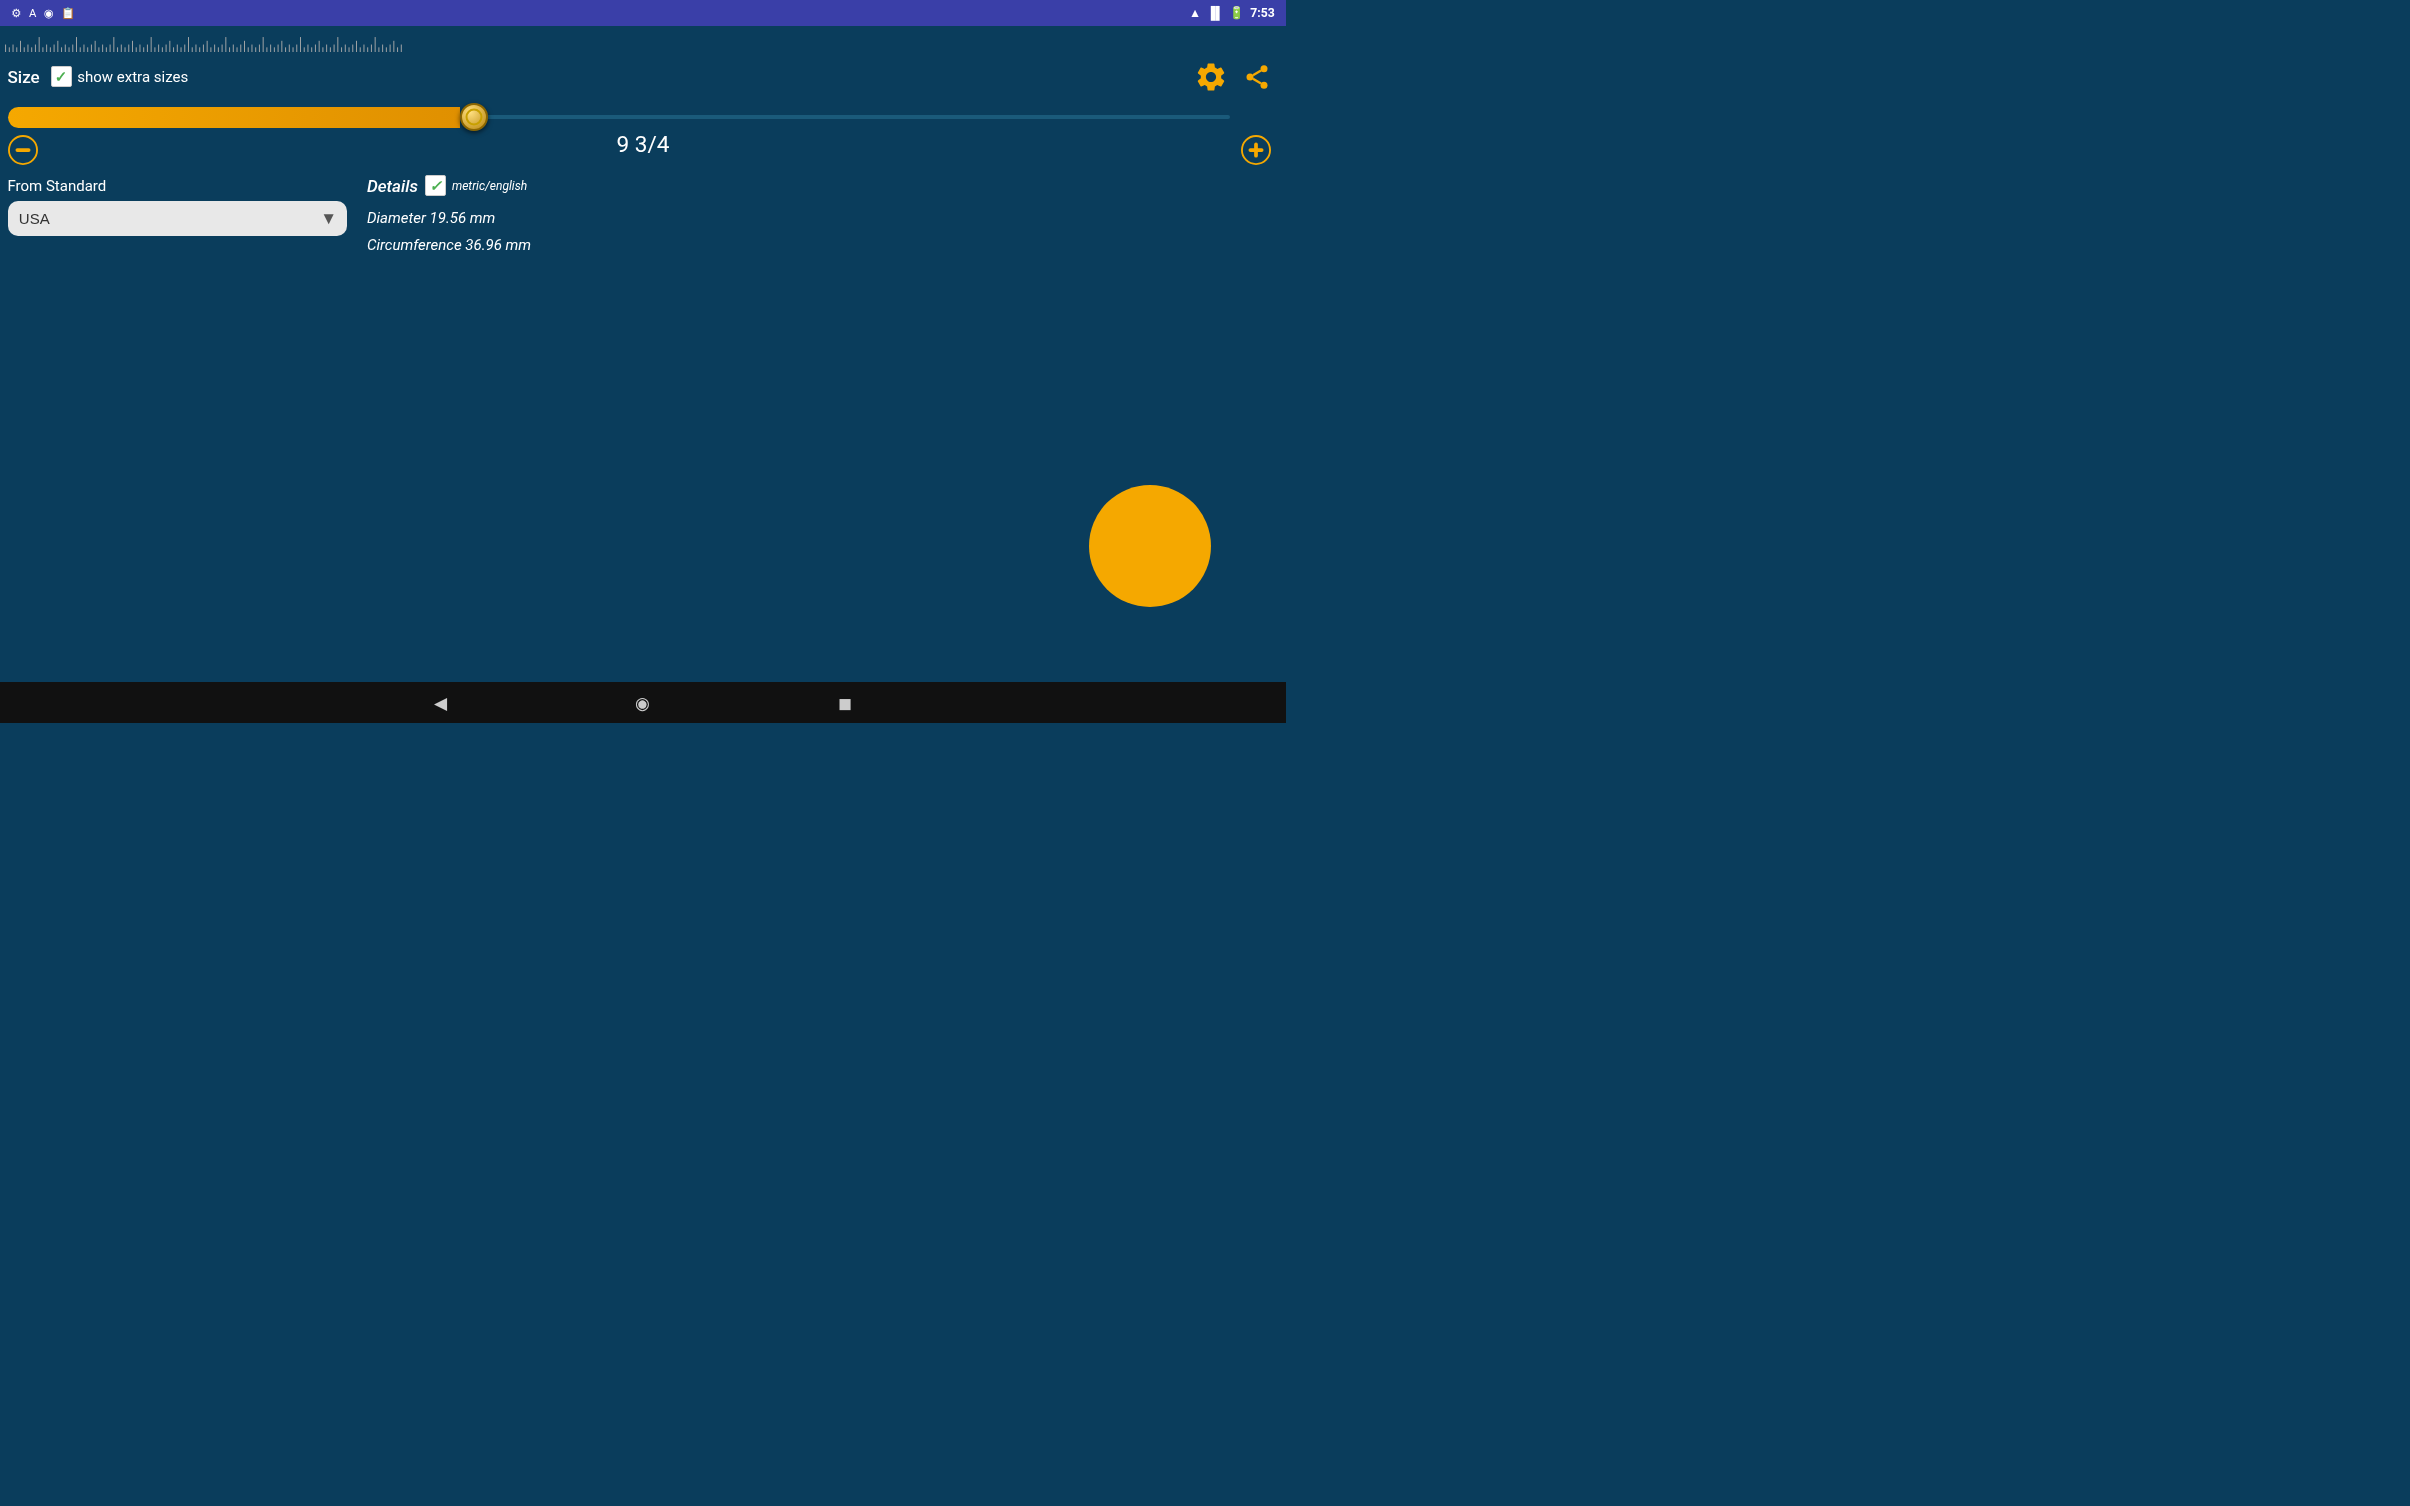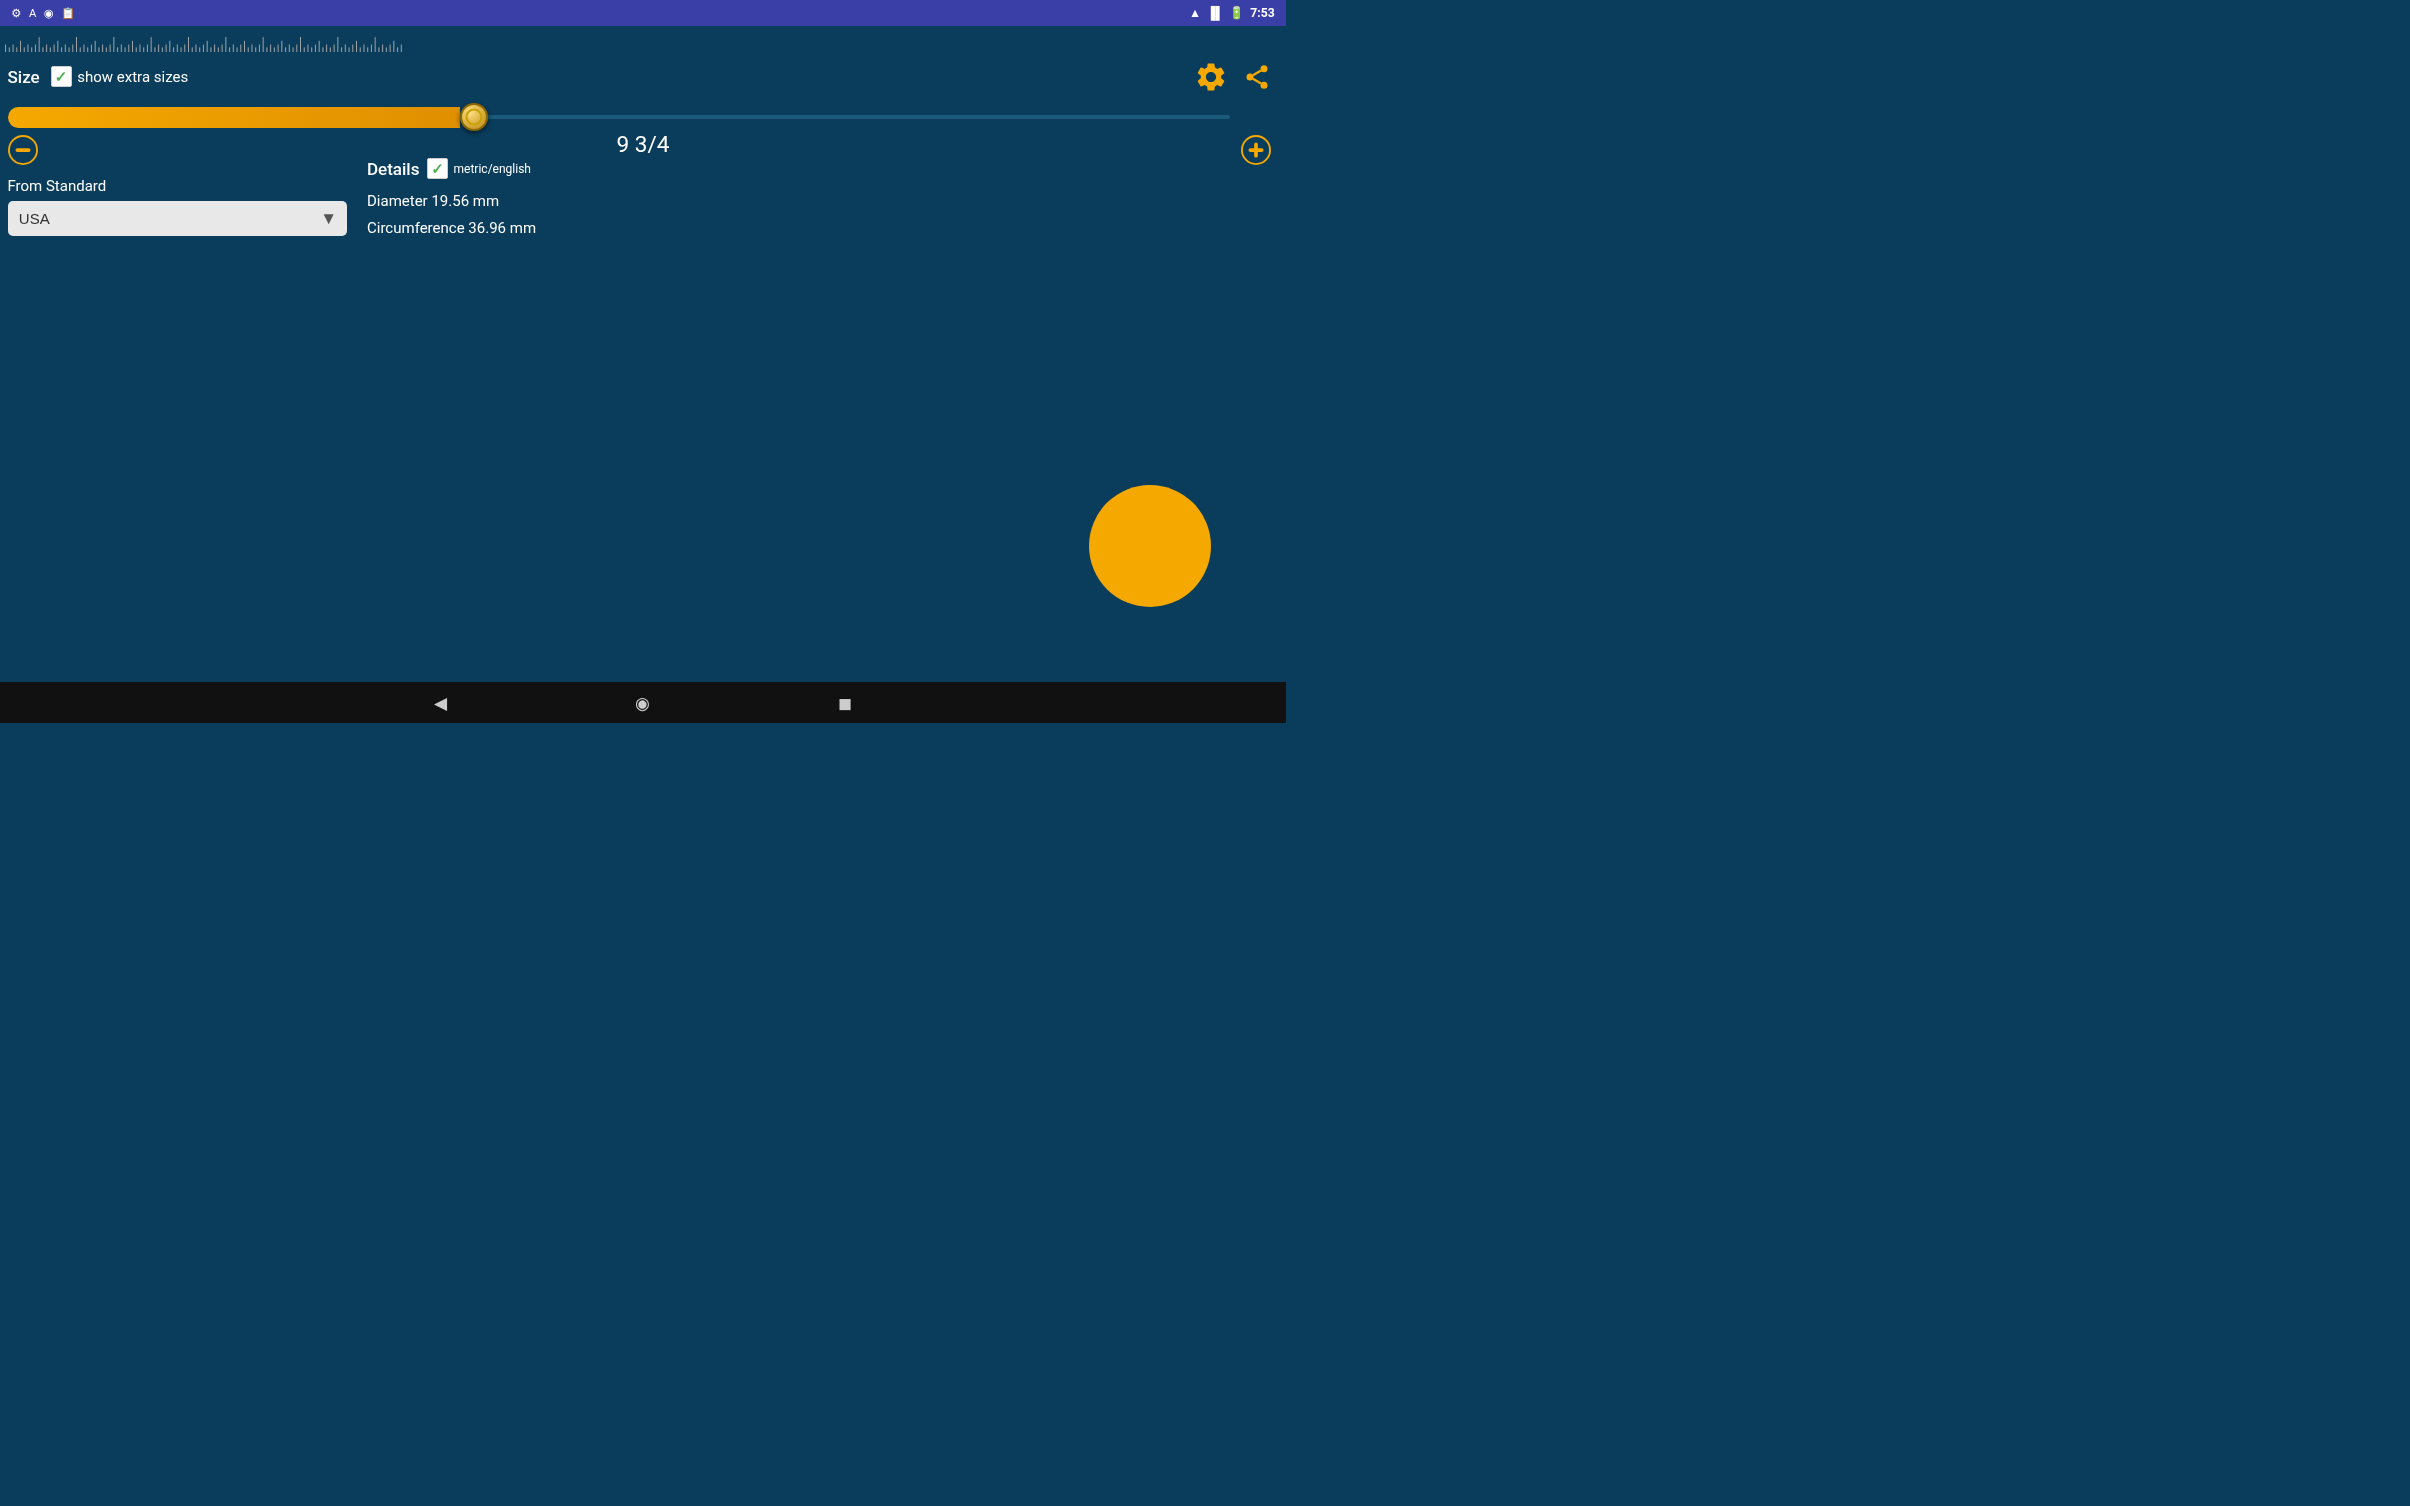--- a/index.html
+++ b/index.html
@@ -142,41 +142,42 @@
     }
     #dropdown-container {
       position: relative;
       width: 100%;
     }
     #standard-select {
       width: 100%;
       padding: 9.4px 34px 9.4px 11.3px;
       background: #e8e8e8;
       border: none;
-      border-radius: 5px;
+      border-radius: 10px;
       font-size: 15px;
       color: #333;
       appearance: none;
       cursor: pointer;
     }
     #dropdown-arrow {
       position: absolute;
       right: 9.4px;
       top: 50%;
       transform: translateY(-50%);
       color: #555;
       font-size: 17px;
       pointer-events: none;
     }
 
     
     #details-area {
       position: absolute;
-      top: 132px;
+      top: 149px;
       left: 367px;
+      font-style: italic;
     }
     #details-header {
       display: flex;
       align-items: center;
       gap: 7.5px;
       margin-bottom: 9.4px;
     }
     #details-label {
       color: white;
       font-size: 17px;

